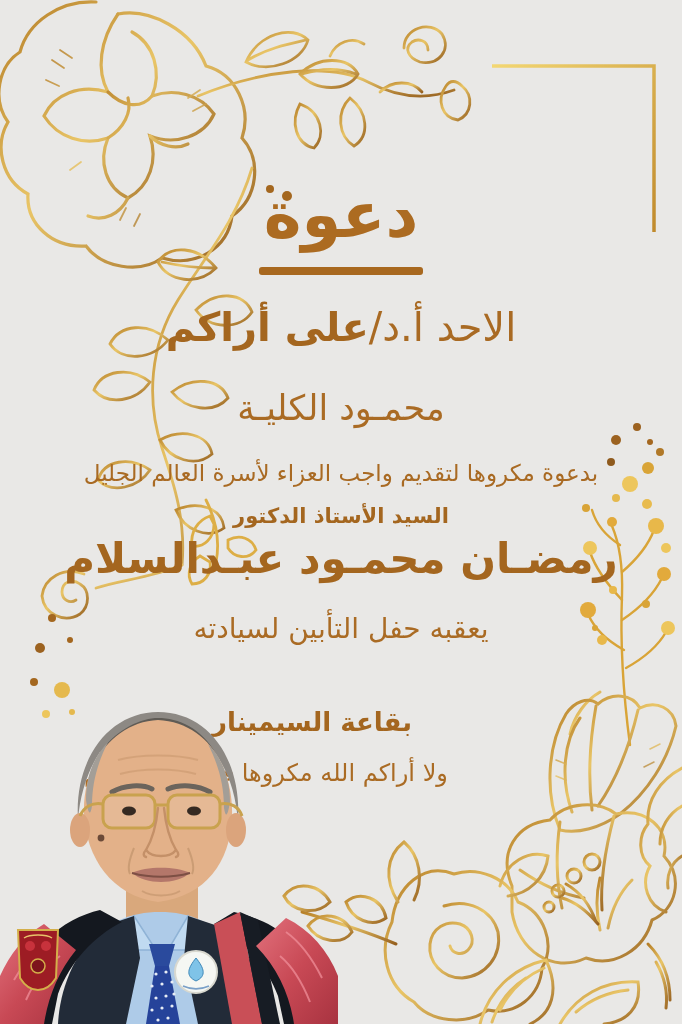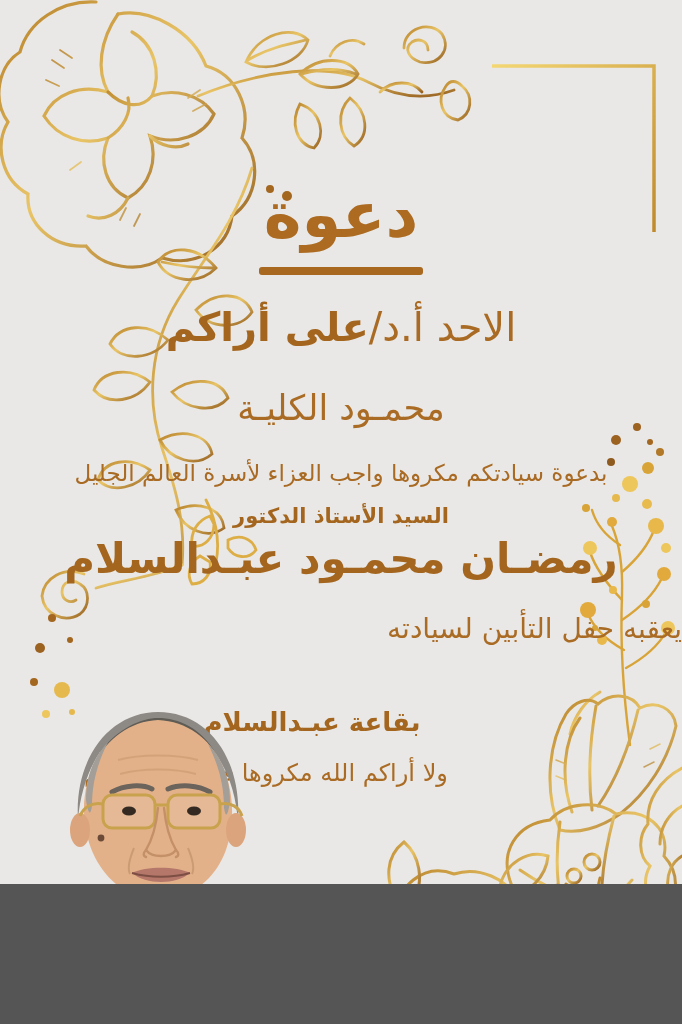--- a/index.html
+++ b/index.html
@@ -1,35 +1,35 @@
 <!DOCTYPE html>
 <html lang="ar"><head>
 <meta charset="utf-8">
 <style>
   html,body{margin:0;padding:0;background:#555;}
   .card{
-    position:relative;width:682px;height:884px;margin:0 auto;
+    position:relative;width:682px;height:1024px;margin:0 auto;
     background:#e9e8e6;overflow:hidden;
     font-family:"DejaVu Sans", sans-serif;
   }
   .deco{position:absolute;left:0;top:0;z-index:0;}
   .txt{
     position:absolute;left:0;right:0;z-index:2;
     text-align:center;direction:rtl;color:#a96a23;
     line-height:1.05;white-space:nowrap;
   }
   .t-title{top:182px;font-size:64px;font-weight:bold;letter-spacing:1px;color:#ac6b21;}
   .t-underline{position:absolute;z-index:2;left:259px;top:267px;width:164px;height:8px;background:#a8681f;border-radius:3px;}
   .t-host{top:306px;font-size:40px;color:#a96a23;}
   .t-host .host-name{font-weight:bold;color:#a4661f;}
   .t-dean{top:390px;font-size:35px;color:#aa6b24;}
   .t-invite{top:461px;font-size:23px;color:#a96a23;}
   .t-honorific{top:505px;font-size:21px;font-weight:bold;color:#a4661f;}
   .t-name{top:537px;font-size:42px;font-weight:bold;color:#a4661f;}
-  .t-memorial{top:614px;font-size:28px;color:#aa6b24;text-align:right;}
+  .t-memorial{top:614px;font-size:28px;color:#aa6b24;}
   .t-datetime{top:665px;font-size:26px;font-weight:bold;color:#a4661f;}
   .t-venue{top:709px;font-size:26px;font-weight:bold;color:#a4661f;padding-left:0;text-indent:58px;}
   .t-closing{top:761px;font-size:24px;color:#aa6b24;text-indent:150px;}
   .portrait{position:absolute;left:0;top:710px;z-index:3;}
 </style>
 </head>
 <body>
 
 <div class="card">
 
@@ -177,25 +177,25 @@
       <path d="M648,944 C662,958 670,978 670,1000 M656,962 C664,976 668,992 666,1008"></path>
     </g>
   </svg>
 
   <div class="txt t-title">دعوة</div>
   <div class="t-underline"></div>
 
   <div class="txt t-host"><span>الاحد أ.د/</span><span class="host-name">على أراكم</span></div>
 
   <div class="txt t-dean">محمـود الكليـة</div>
-  <div class="txt t-invite">بدعوة سيادتكم مكروها واجب العزاء لأسرة العالم الجليل</div>
+  <div class="txt t-invite">بدعوة مكروها لتقديم واجب العزاء لأسرة العالم الجليل</div>
   <div class="txt t-name">رمضـان محمـود عبـدالسلام</div>
   <div class="txt t-honorific">السيد الأستاذ الدكتور</div>
   <div class="txt t-memorial">يعقبه حفل التأبين لسيادته</div>
-  <div class="txt t-venue">بقاعة عبـدالسلام</div>
+  <div class="txt t-venue">بقاعة السيمينار</div>
   <div class="txt t-closing">ولا أراكم الله مكروها فى عزيز لديكم</div>
 
   <svg class="portrait" width="338" height="314" viewBox="0 0 338 314">
     <defs>
       <linearGradient id="redRobe" x1="0" y1="0" x2="1" y2="1">
         <stop offset="0" stop-color="#e2717c"></stop>
         <stop offset="0.5" stop-color="#c84955"></stop>
         <stop offset="1" stop-color="#a83340"></stop>
       </linearGradient>
     </defs>

